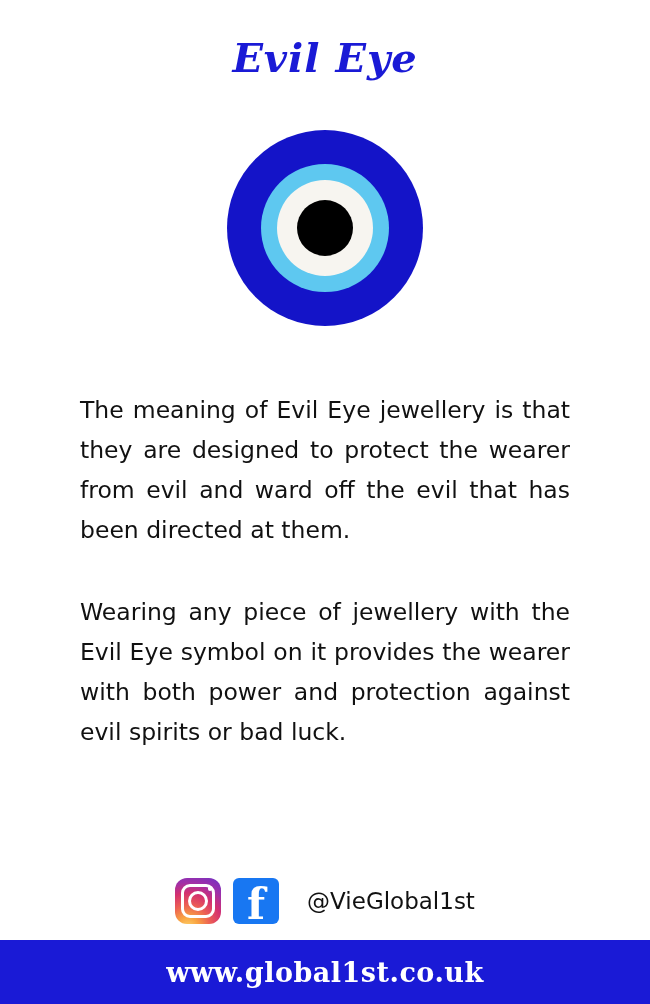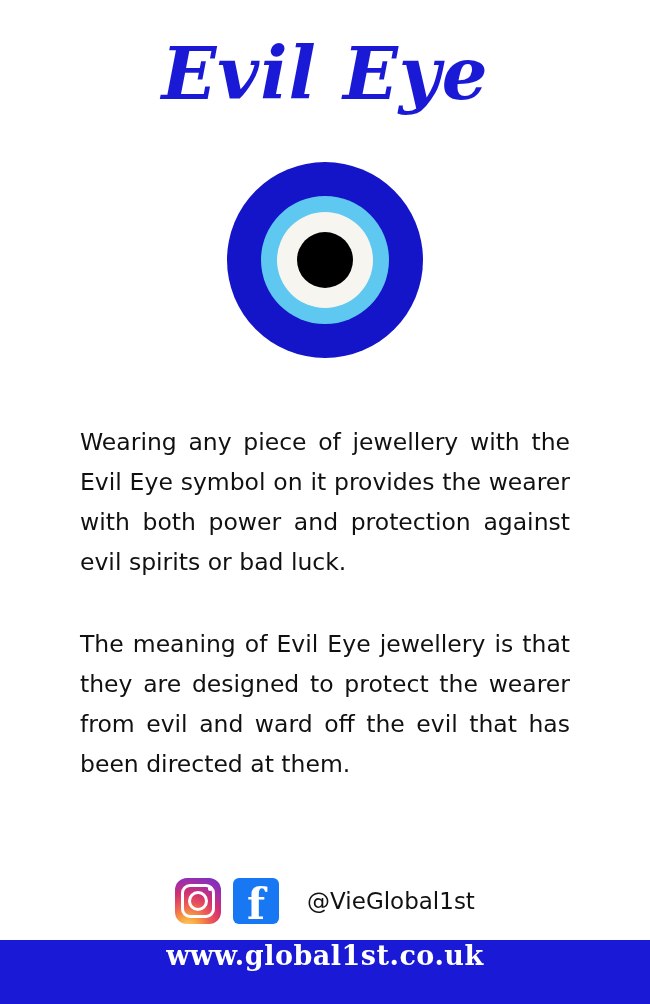--- a/index.html
+++ b/index.html
@@ -21,21 +21,21 @@
     box-sizing: border-box;
     display: flex;
     flex-direction: column;
     align-items: center;
   }
   .title {
     margin-top: 38px;
     font-family: "DejaVu Serif", serif;
     font-style: italic;
     font-weight: bold;
-    font-size: 72px;
+    font-size: 40px;
     color: #1a1ad6;
     letter-spacing: 1px;
     line-height: 1;
     text-align: center;
   }
   .eye-wrap {
     margin-top: 52px;
     width: 196px;
     height: 196px;
     display: flex;
@@ -139,20 +139,21 @@
     color: #111111;
   }
   .footer {
     position: absolute;
     left: 0;
     bottom: 0;
     width: 650px;
     height: 64px;
     background: #1a1ad6;
     display: flex;
+    align-items: center;
     justify-content: center;
   }
   .footer-text {
     color: #ffffff;
     font-family: "DejaVu Serif", serif;
     font-weight: bold;
     font-size: 27px;
     letter-spacing: 0.5px;
   }
 </style>
@@ -166,22 +167,22 @@
   <div class="eye-wrap">
     <svg width="196" height="196" viewBox="0 0 196 196">
       <circle cx="98" cy="98" r="98" fill="#1414c8"></circle>
       <circle cx="98" cy="98" r="64" fill="#5ec8f0"></circle>
       <circle cx="98" cy="98" r="48" fill="#f7f5f0"></circle>
       <circle cx="98" cy="98" r="28" fill="#000000"></circle>
     </svg>
   </div>
 
   <div class="body-text">
+    <p class="para">The meaning of Evil Eye jewellery is that they are designed to protect the wearer from evil and ward off the evil that has been directed at them.</p>
     <p class="para">Wearing any piece of jewellery with the Evil Eye symbol on it provides the wearer with both power and protection against evil spirits or bad luck.</p>
-    <p class="para">The meaning of Evil Eye jewellery is that they are designed to protect the wearer from evil and ward off the evil that has been directed at them.</p>
   </div>
 
   <div class="social">
     <div class="ig-icon">
       <span class="ig-frame"></span>
     </div>
     <div class="fb-icon">
       <span class="fb-glyph">f</span>
     </div>
     <div class="handle">@VieGlobal1st</div>

